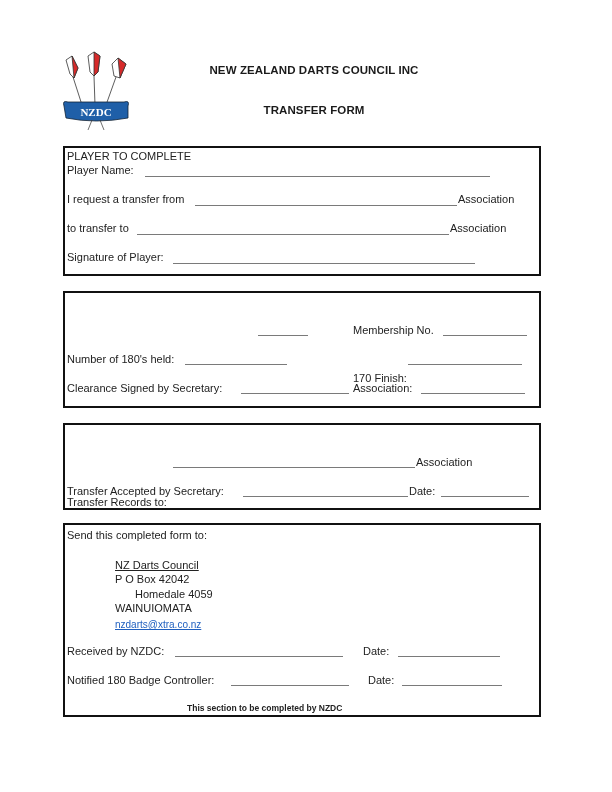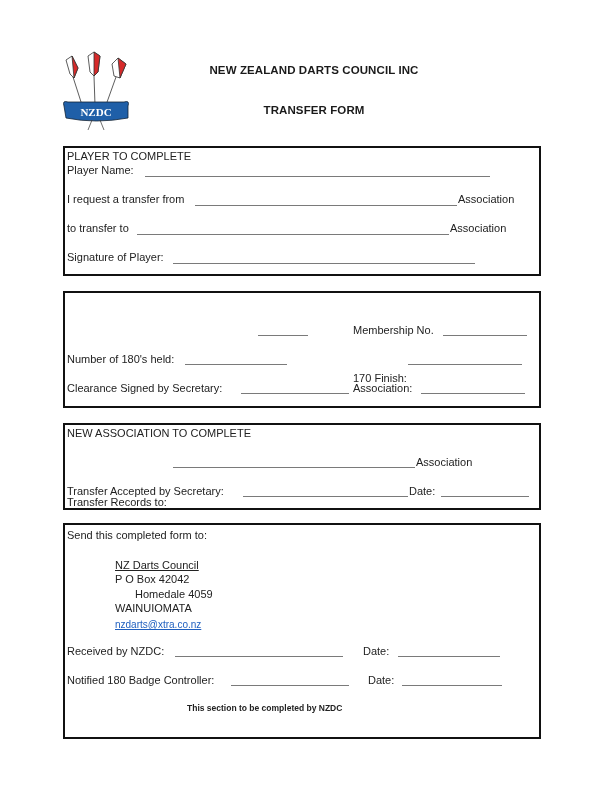--- a/index.html
+++ b/index.html
@@ -62,31 +62,30 @@
   <div class="line" style="left:120px;top:71px;width:102px;"></div>
   <div class="t" style="left:288px;top:60px;margin-top:19px;">170 Finish:</div>
   <div class="line" style="left:343px;top:71px;width:114px;"></div>
   <div class="t" style="left:2px;top:89px;">Clearance Signed by Secretary:</div>
   <div class="line" style="left:176px;top:100px;width:108px;"></div>
   <div class="t" style="left:288px;top:89px;">Association:</div>
   <div class="line" style="left:356px;top:100px;width:104px;"></div>
 </div>
 
 <div class="box" style="top:423px;height:87px;">
-  <div class="t" style="left:2px;top:2px;">NEW ASSOCIATION TO COMPLETE</div>
   <div class="t" style="left:2px;top:31px;margin-top:40px;">Transfer Records to:</div>
   <div class="line" style="left:108px;top:42px;width:242px;"></div>
   <div class="t" style="left:351px;top:31px;">Association</div>
   <div class="t" style="left:2px;top:60px;text-align:center;">Transfer Accepted by Secretary:</div>
   <div class="line" style="left:178px;top:71px;width:165px;"></div>
   <div class="t" style="left:344px;top:60px;">Date:</div>
   <div class="line" style="left:376px;top:71px;width:88px;"></div>
 </div>
 
-<div class="box" style="top:523px;height:216px;">
+<div class="box" style="top:523px;height:194px;">
   <div class="t" style="left:2px;top:4px;">Send this completed form to:</div>
   <div class="t" style="left:50px;top:34px;text-decoration:underline;">NZ Darts Council</div>
   <div class="t" style="left:50px;top:48px;">P O Box 42042</div>
   <div class="t" style="left:50px;top:63px;margin-left:20px;">Homedale 4059</div>
   <div class="t" style="left:50px;top:77px;">WAINUIOMATA</div>
   <a class="t link" style="left:50px;top:94px;">nzdarts@xtra.co.nz</a>
   <div class="t" style="left:2px;top:120px;">Received by NZDC:</div>
   <div class="line" style="left:110px;top:131px;width:168px;"></div>
   <div class="t" style="left:298px;top:120px;">Date:</div>
   <div class="line" style="left:333px;top:131px;width:102px;"></div>

